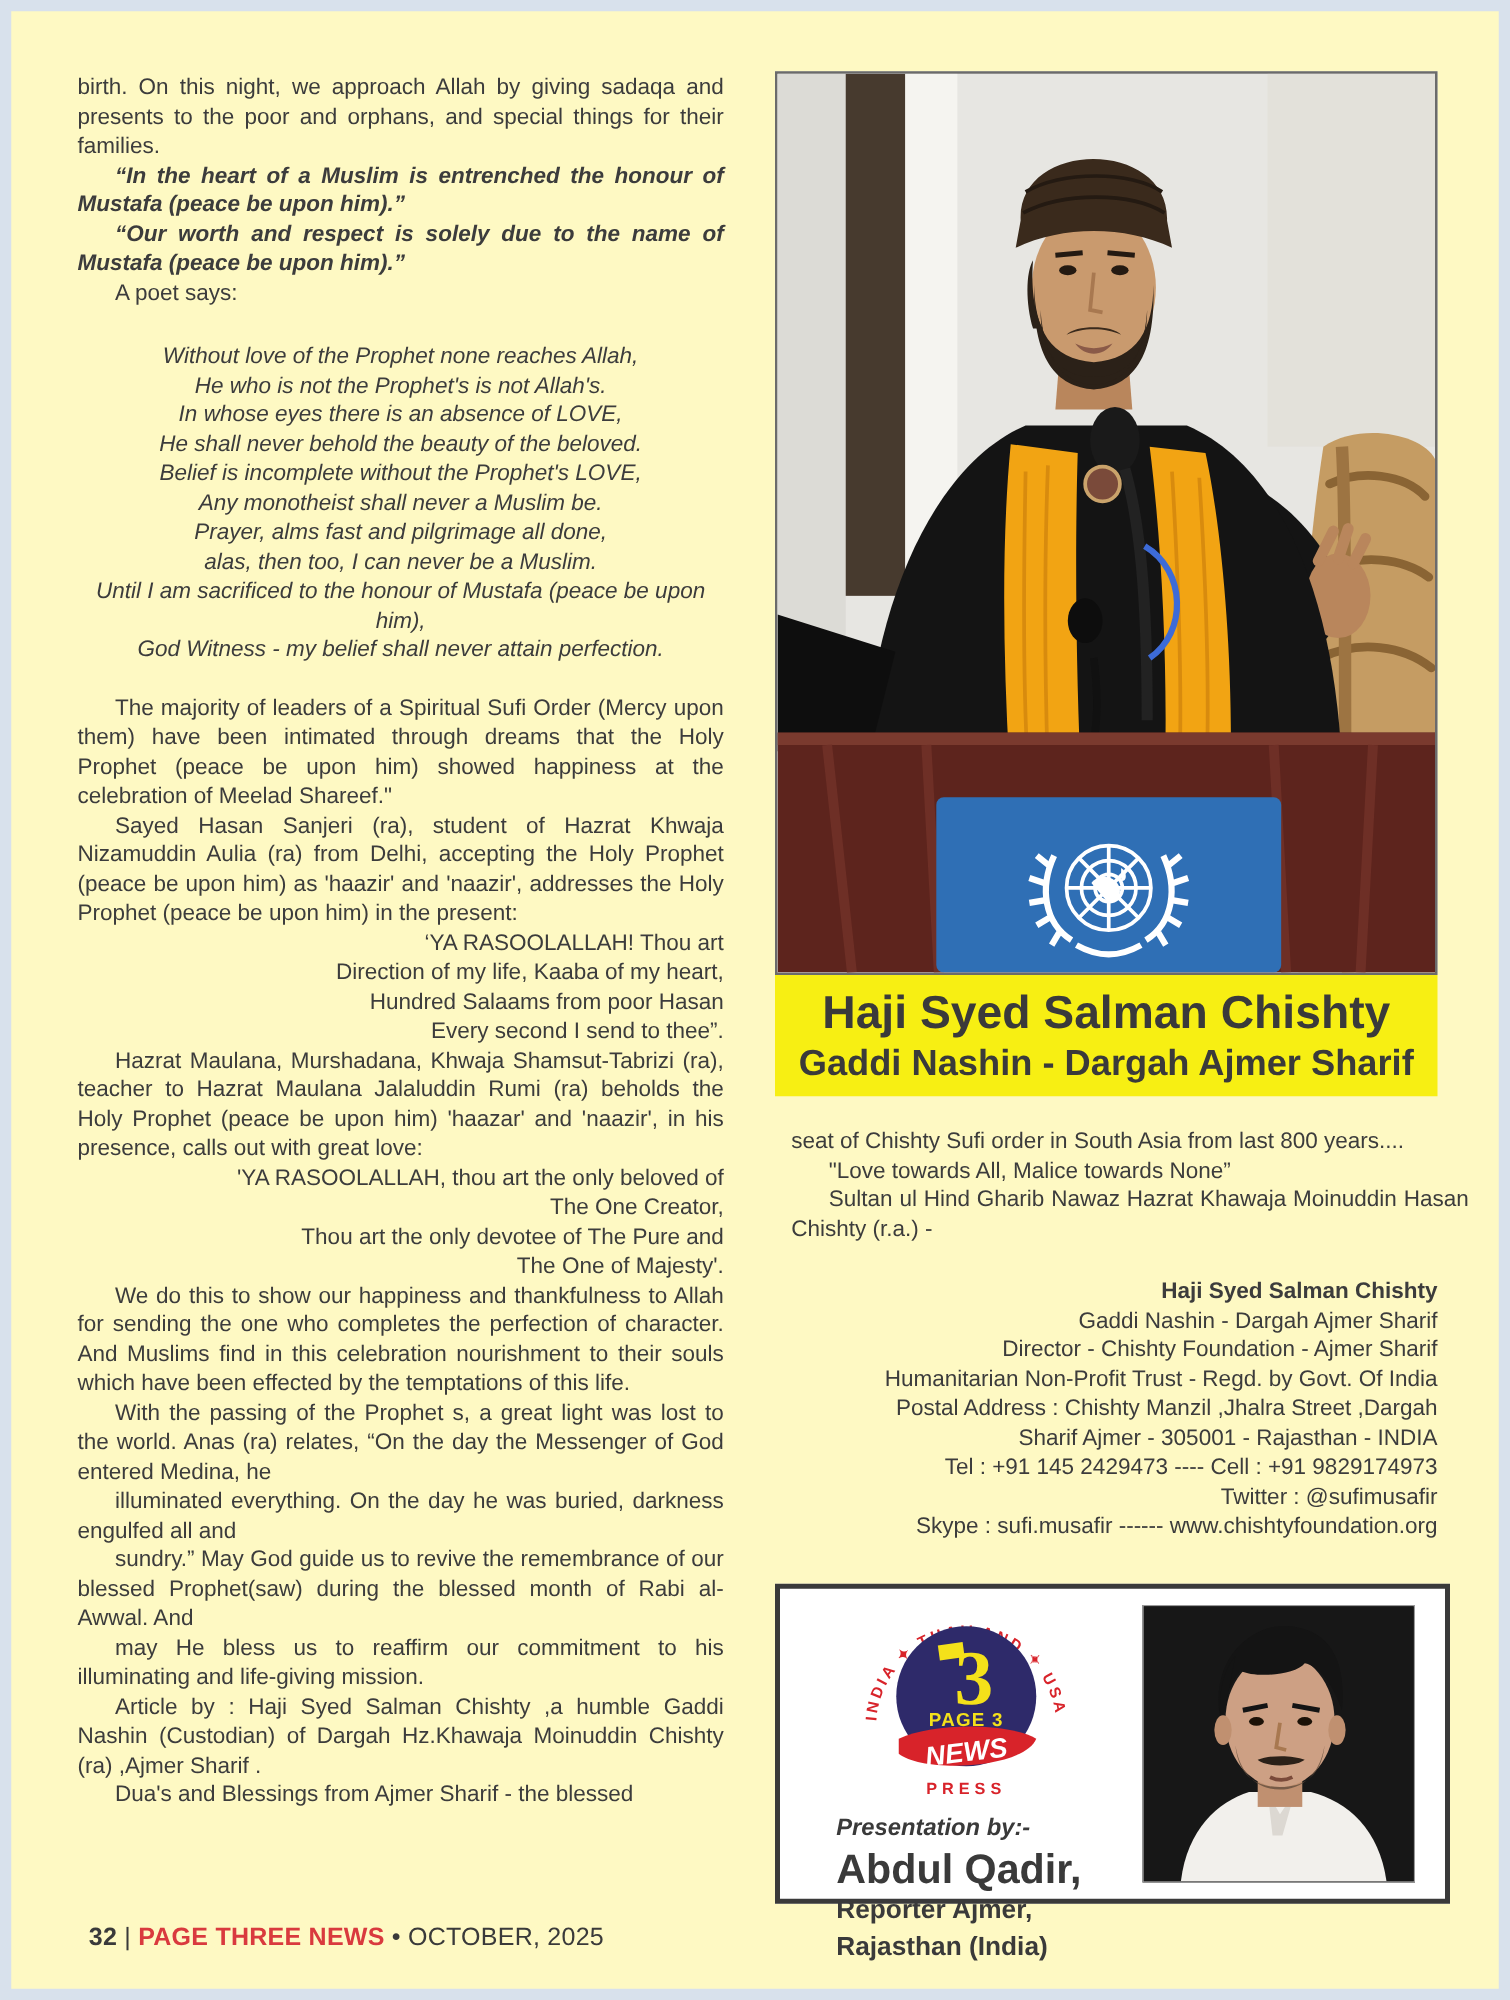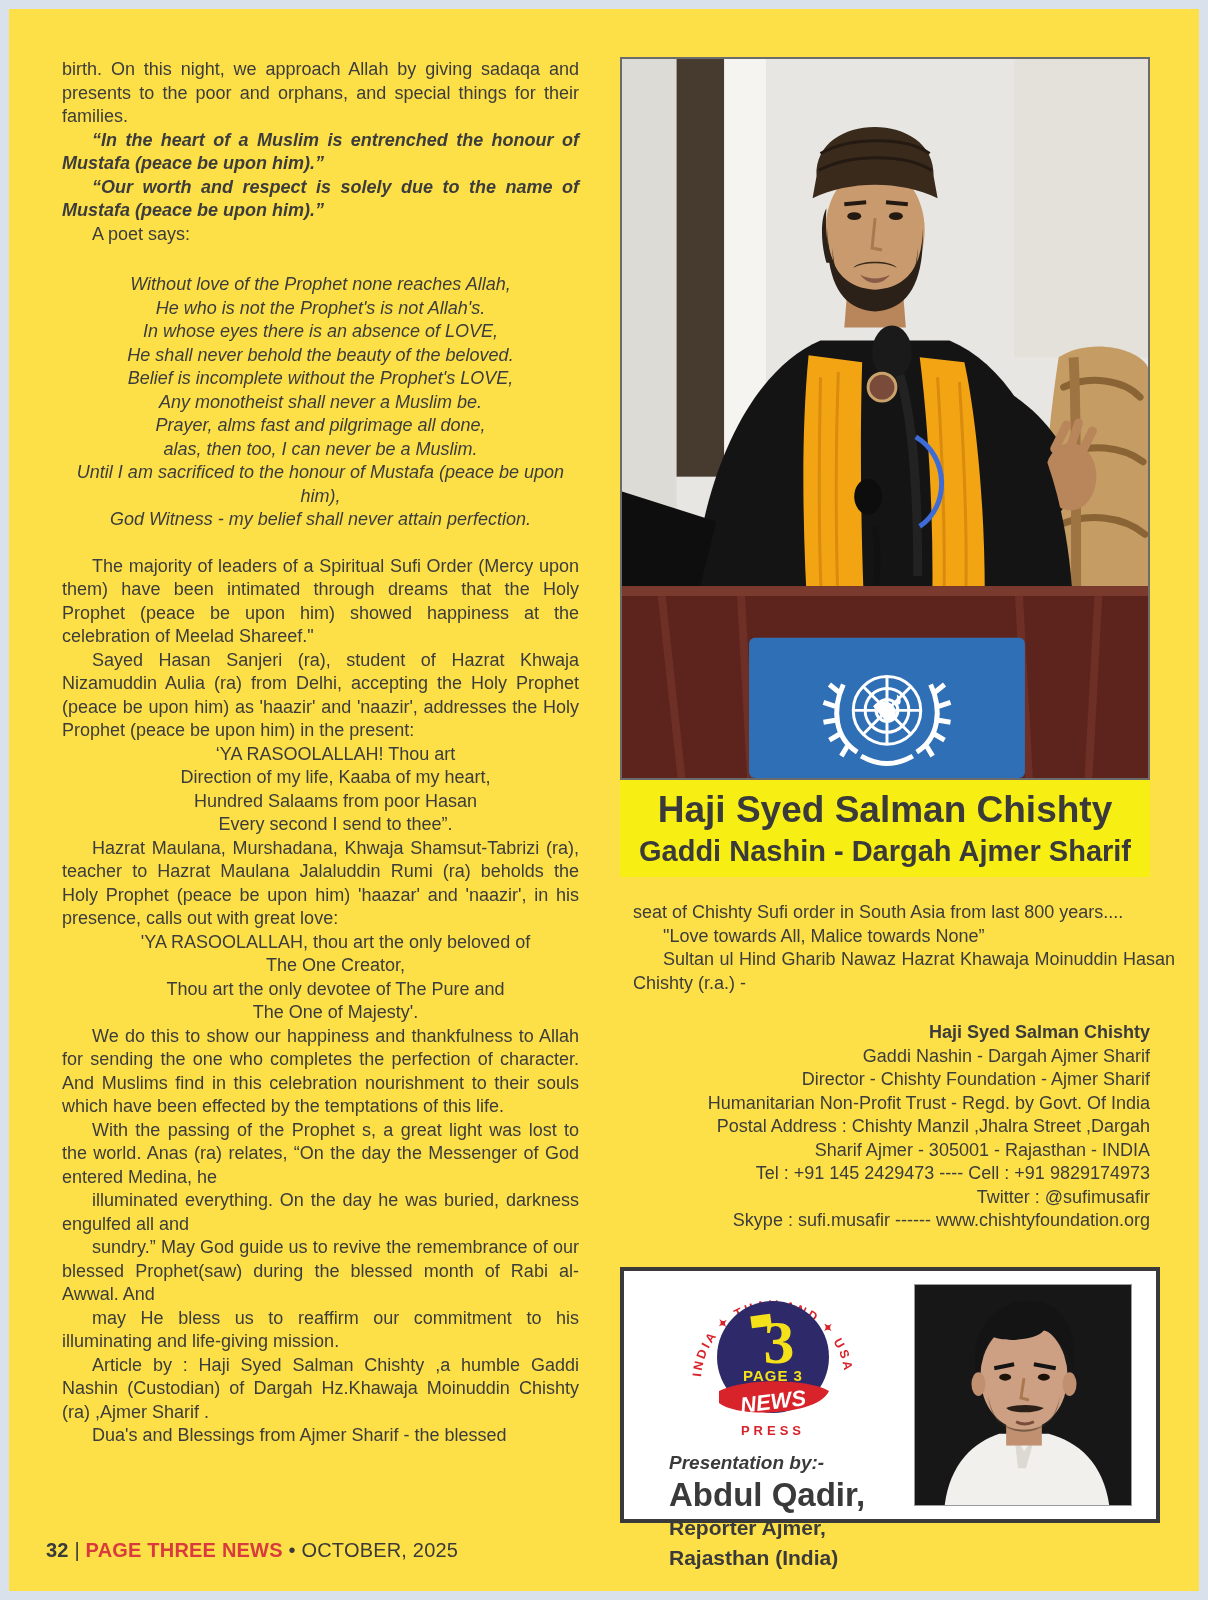--- a/index.html
+++ b/index.html
@@ -1,37 +1,37 @@
 <!DOCTYPE html>
 <html><head>
 <meta charset="utf-8">
 <style>
   html,body{margin:0;padding:0;background:#ffffff;}
   .page{
     position:relative;
     width:1208px;height:1600px;
     box-sizing:border-box;
-    background:#fde047;
+    background:#fef9c3;
     border:9px solid #d8e1ec;
     font-family:"Liberation Sans", sans-serif;
     color:#3c3c3c;
     overflow:hidden;
   }
   
   .col-left{
     position:absolute;left:53px;top:49px;width:517px;
     font-size:18px;line-height:23.5px;text-align:justify;
   }
   .col-left p, .col-right-text p{margin:0;}
   .para{text-indent:30px;}
   .no-indent{text-indent:0;}
   .quote{font-weight:bold;font-style:italic;text-indent:30px;}
   .plain{text-indent:30px;}
   .poem{text-align:center;font-style:italic;margin:27px 0 23px;}
-  .verse div{padding-left:30px;text-align:center;}
+  .verse div{padding-left:30px;text-align:right;}
   
   .photo-wrap{
     position:absolute;left:611px;top:48px;width:530px;height:723px;
     border:2px solid #6b6b6b;box-sizing:border-box;background:#e8e7e3;
   }
   .photo-wrap svg{display:block;width:100%;height:100%;}
   .banner{
     position:absolute;left:611px;top:771px;width:530px;height:97px;
     box-sizing:border-box;text-align:center;
     display:flex;flex-direction:column;justify-content:center;
@@ -58,21 +58,21 @@
   .pl-1{font-size:33px;font-weight:bold;line-height:36px;}
   .pl-2{font-size:21px;font-weight:bold;line-height:30px;}
   .pl-3{font-size:21px;font-weight:bold;line-height:30px;}
   .pres-photo{
     position:absolute;right:24px;top:13px;width:218px;height:222px;
     border:1px solid #9a9a9a;box-sizing:border-box;background:#171717;
   }
   .pres-photo svg{display:block;width:100%;height:100%;}
   
   .footer{
-    position:absolute;left:37px;top:1530px;font-size:20px;color:#3a3a3a;
+    position:absolute;left:62px;top:1530px;font-size:20px;color:#3a3a3a;
     letter-spacing:0.2px;
   }
   .footer .f-num{font-weight:bold;}
   .footer .f-brand{font-weight:bold;color:#d93a3e;}
 </style>
 </head>
 <body>
 
 <div class="page">
 

